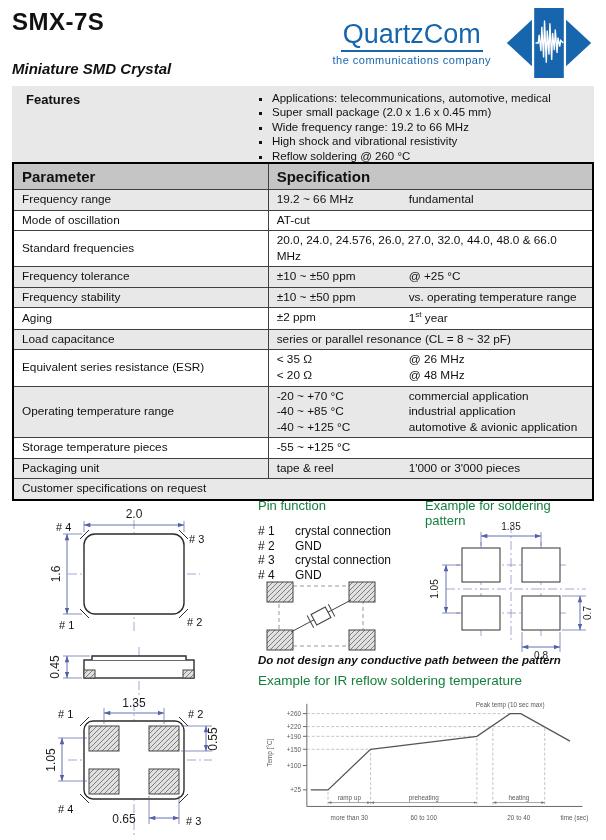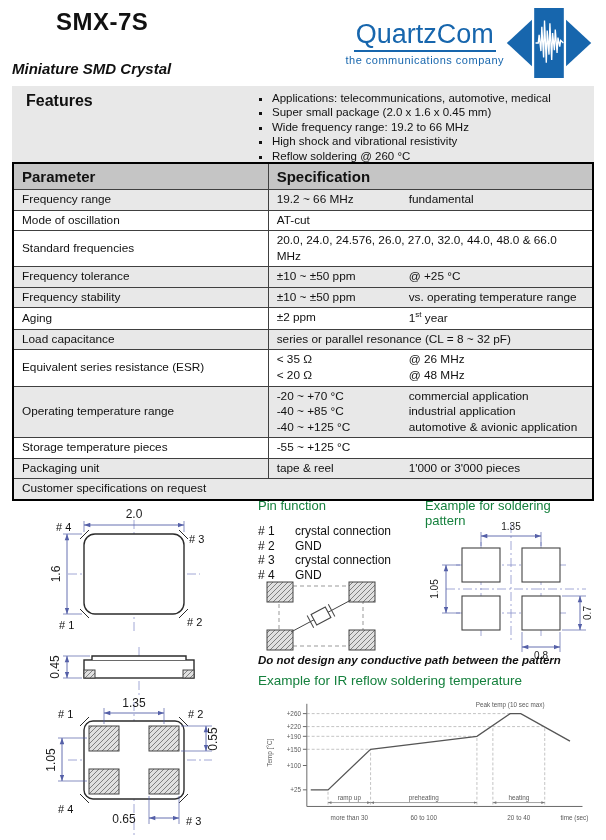--- a/index.html
+++ b/index.html
@@ -5,30 +5,30 @@
   * { margin:0; padding:0; box-sizing:border-box; }
   html,body { background:#fff; }
   .page {
     position:relative; width:606px; height:840px; background:#fff;
     font-family:"Liberation Sans","DejaVu Sans",sans-serif; color:#111; overflow:hidden;
   }
   svg { font-family:inherit; }
 
   
   .hdr { position:absolute; top:8px; left:12px; right:12px; height:78px; }
-  .title { font-size:24px; font-weight:bold; letter-spacing:0.5px;margin-left:44px; }
+  .title { font-size:24px; font-weight:bold; letter-spacing:0.5px; }
   .subtitle { position:absolute; top:52px; left:0; font-size:15px; font-weight:bold; font-style:italic; }
-  .logo { position:absolute; top:0; right:0; display:flex; align-items:center; gap:0; }
+  .logo { position:absolute; top:0; right:0; display:flex; align-items:center; gap:13px; }
   .logo-textcol { display:flex; flex-direction:column; align-items:center; }
   .logo-brand { font-size:27px; color:#1766ad; font-weight:500; border-bottom:2px solid #1766ad; padding:0 2px 1px 2px; line-height:1.1; }
   .logo-tagline { font-size:11px; color:#1766ad; margin-top:2px; letter-spacing:0.5px; }
 
   
   .features { position:absolute; top:86px; left:12px; right:12px; background:#e8e8e8; display:flex; padding:5px 8px 7px 14px; min-height:70px; }
-  .features-label { flex:0 0 232px; font-size:16px; font-weight:bold; padding-top:1px; }
+  .features-label { flex:0 0 232px; font-size:13px; font-weight:bold; padding-top:1px; }
   .features-list { list-style:square; padding-left:14px; font-size:11.5px; line-height:1.26; }
 
   
   .spec-table { position:absolute; top:162px; left:12px; right:12px; border-collapse:collapse; width:582px; font-size:11.8px; }
   .spec-table, .spec-table th, .spec-table td { border:1px solid #404040; }
   .spec-table { border:2px solid #000; }
   .spec-table th { background:#c5c5c5; font-size:15px; font-weight:bold; text-align:left; padding:4px 8px; }
   .spec-table td { padding:2px 8px; vertical-align:middle; line-height:1.32; }
   .spec-table td.param { width:44%; }
   tr.shaded td { background:#e8e8e8;margin-top:28px; }

